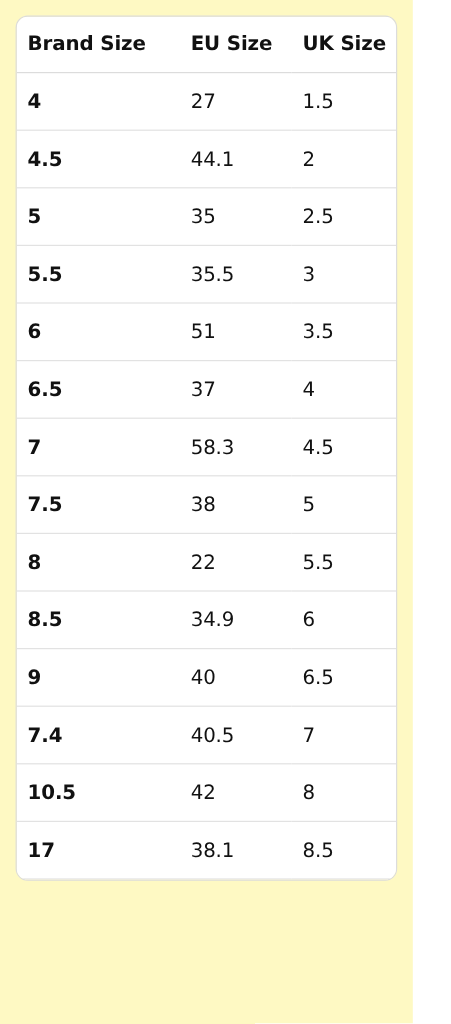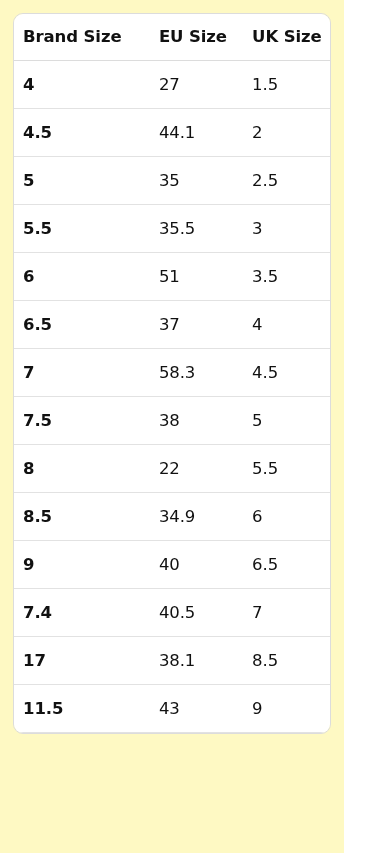--- a/index.html
+++ b/index.html
@@ -143,25 +143,25 @@
           <td class="brand-cell">9</td>
           <td>40</td>
           <td>6.5</td>
         </tr>
         <tr>
           <td class="brand-cell">7.4</td>
           <td>40.5</td>
           <td>7</td>
         </tr>
         <tr>
+          <td class="brand-cell">10.5</td>
+          <td>42</td>
+          <td>8</td>
+        </tr>
+        <tr>
           <td class="brand-cell">17</td>
           <td>38.1</td>
           <td>8.5</td>
-        </tr>
-        <tr>
-          <td class="brand-cell">11.5</td>
-          <td>43</td>
-          <td>9</td>
         </tr>
       </tbody>
     </table>
   </div>
 </div>
 
 </body></html>

